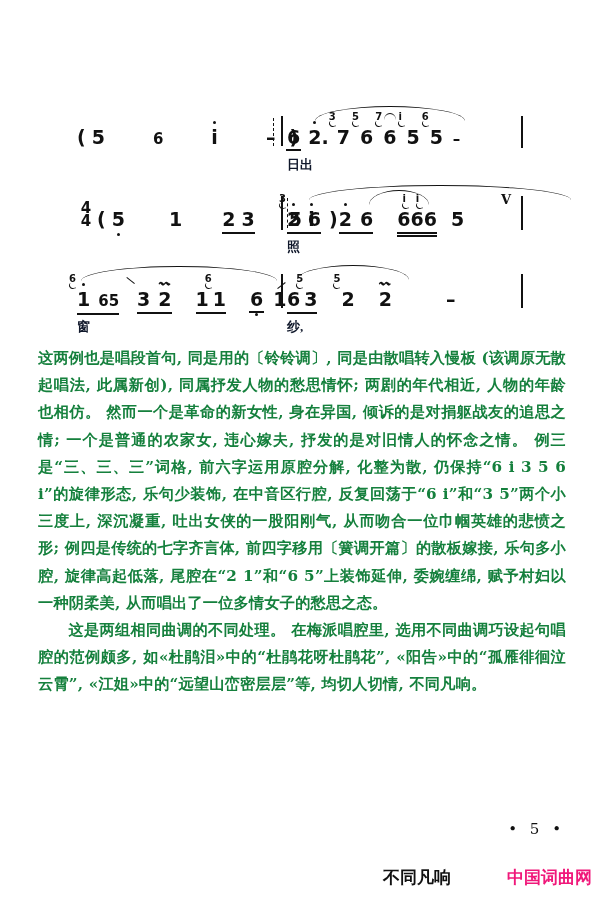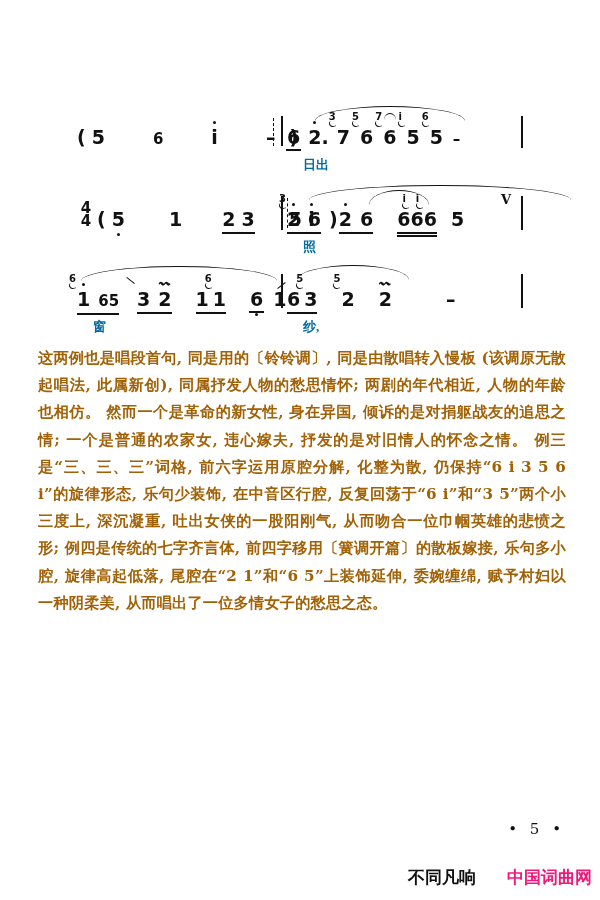--- a/index.html
+++ b/index.html
@@ -21,23 +21,23 @@
   .staff-3{top:266px;}
 
   .half{position:absolute;top:0;height:78px;}
   .half-L{left:0px;width:240px;margin-left:32px;}
   .half-R{left:242px;width:285px;}
 
   
   .noterow{position:absolute;left:0;top:22px;height:30px;white-space:nowrap;
            font-family:"DejaVu Sans","Liberation Sans",sans-serif;
            font-weight:bold;font-size:19px;letter-spacing:0;}
-  .lyricrow{position:absolute;left:16px;top:52px;height:22px;white-space:nowrap;
+  .lyricrow{position:absolute;left:0;top:52px;height:22px;white-space:nowrap;
             font-family:Liberation Serif, serif;
-            font-size:13px;font-weight:bold;color:#0369a1;}
+            font-size:13px;font-weight:bold;color:#0f172a;}
 
   
   .n{position:relative;display:inline-block;vertical-align:baseline;
      font-family:"DejaVu Sans","Liberation Sans",sans-serif;
      font-weight:bold;font-size:19px;line-height:20px;}
   .n.sm{font-size:15px;}
   .n.paren{font-size:19px;font-weight:bold;}
 
   
   .sp4{display:inline-block;width:4px;}
@@ -101,36 +101,36 @@
   .timesig span{display:block;}
   .timesig .num{border-bottom:0;}
 
   
   .body{position:absolute;left:38px;top:345px;width:528px;}
   .para{margin:0 0 0 0;
         font-family:"DejaVu Serif","Liberation Serif",serif;
         font-size:15.2px;line-height:27.2px;
         font-weight:bold;
         text-align:justify;
-        color:#a16207;
+        color:#15803d;
         letter-spacing:0.2px;}
   .para + .para{text-indent:2em;}
 
   
   .pageno{position:absolute;left:0;top:820px;width:600px;text-align:right;
           padding-right:35px;box-sizing:border-box;
           font-family:"DejaVu Serif","Liberation Serif",serif;
           font-size:15px;color:#111;letter-spacing:4px;}
 
   
   .footer{position:absolute;right:8px;top:866px;
           font-family:"DejaVu Sans","Liberation Sans",sans-serif;
           font-weight:bold;font-size:17px;white-space:nowrap;}
   .footer .src{color:#111;}
-  .footer .site{margin-left:7px;padding-left:24px;}
+  .footer .site{margin-left:32px;padding-left:24px;}
 </style>
 </head>
 <body>
 
 <div class="page">
 
   <div class="score">
 
     <div class="staff staff-1">
 
@@ -196,20 +196,21 @@
         <div class="lyricrow">纱,</div>
         <div class="barline" style="left:-6px;top:8px;height:34px;"></div>
         <div class="barline" style="left:234px;top:8px;height:34px;"></div>
       </div>
     </div>
 
   </div>
 
   <div class="body">
     <p class="para">这两例也是唱段首句, 同是用的〔铃铃调〕, 同是由散唱转入慢板 (该调原无散起唱法, 此属新创), 同属抒发人物的愁思情怀; 两剧的年代相近, 人物的年龄也相仿。 然而一个是革命的新女性, 身在异国, 倾诉的是对捐躯战友的追思之情; 一个是普通的农家女, 违心嫁夫, 抒发的是对旧情人的怀念之情。 例三是“三、三、三”词格, 前六字运用原腔分解, 化整为散, 仍保持“6 i 3 5 6 i”的旋律形态, 乐句少装饰, 在中音区行腔, 反复回荡于“6 i”和“3 5”两个小三度上, 深沉凝重, 吐出女侠的一股阳刚气, 从而吻合一位巾帼英雄的悲愤之形; 例四是传统的七字齐言体, 前四字移用〔簧调开篇〕的散板嫁接, 乐句多小腔, 旋律高起低落, 尾腔在“2 1”和“6 5”上装饰延伸, 委婉缠绵, 赋予村妇以一种阴柔美, 从而唱出了一位多情女子的愁思之态。</p>
+    <p class="para">这是两组相同曲调的不同处理。 在梅派唱腔里, 选用不同曲调巧设起句唱腔的范例颇多, 如«杜鹃泪»中的“杜鹃花呀杜鹃花”, «阳告»中的“孤雁徘徊泣云霄”, «江姐»中的“远望山峦密层层”等, 均切人切情, 不同凡响。</p>
   </div>
 
   <div class="pageno">• 5 •</div>
 
   <div class="footer">
     <span class="src">不同凡响</span><span class="site" style="color: rgb(240, 24, 122);">中国词曲网</span>
   </div>
 
 </div>
 

